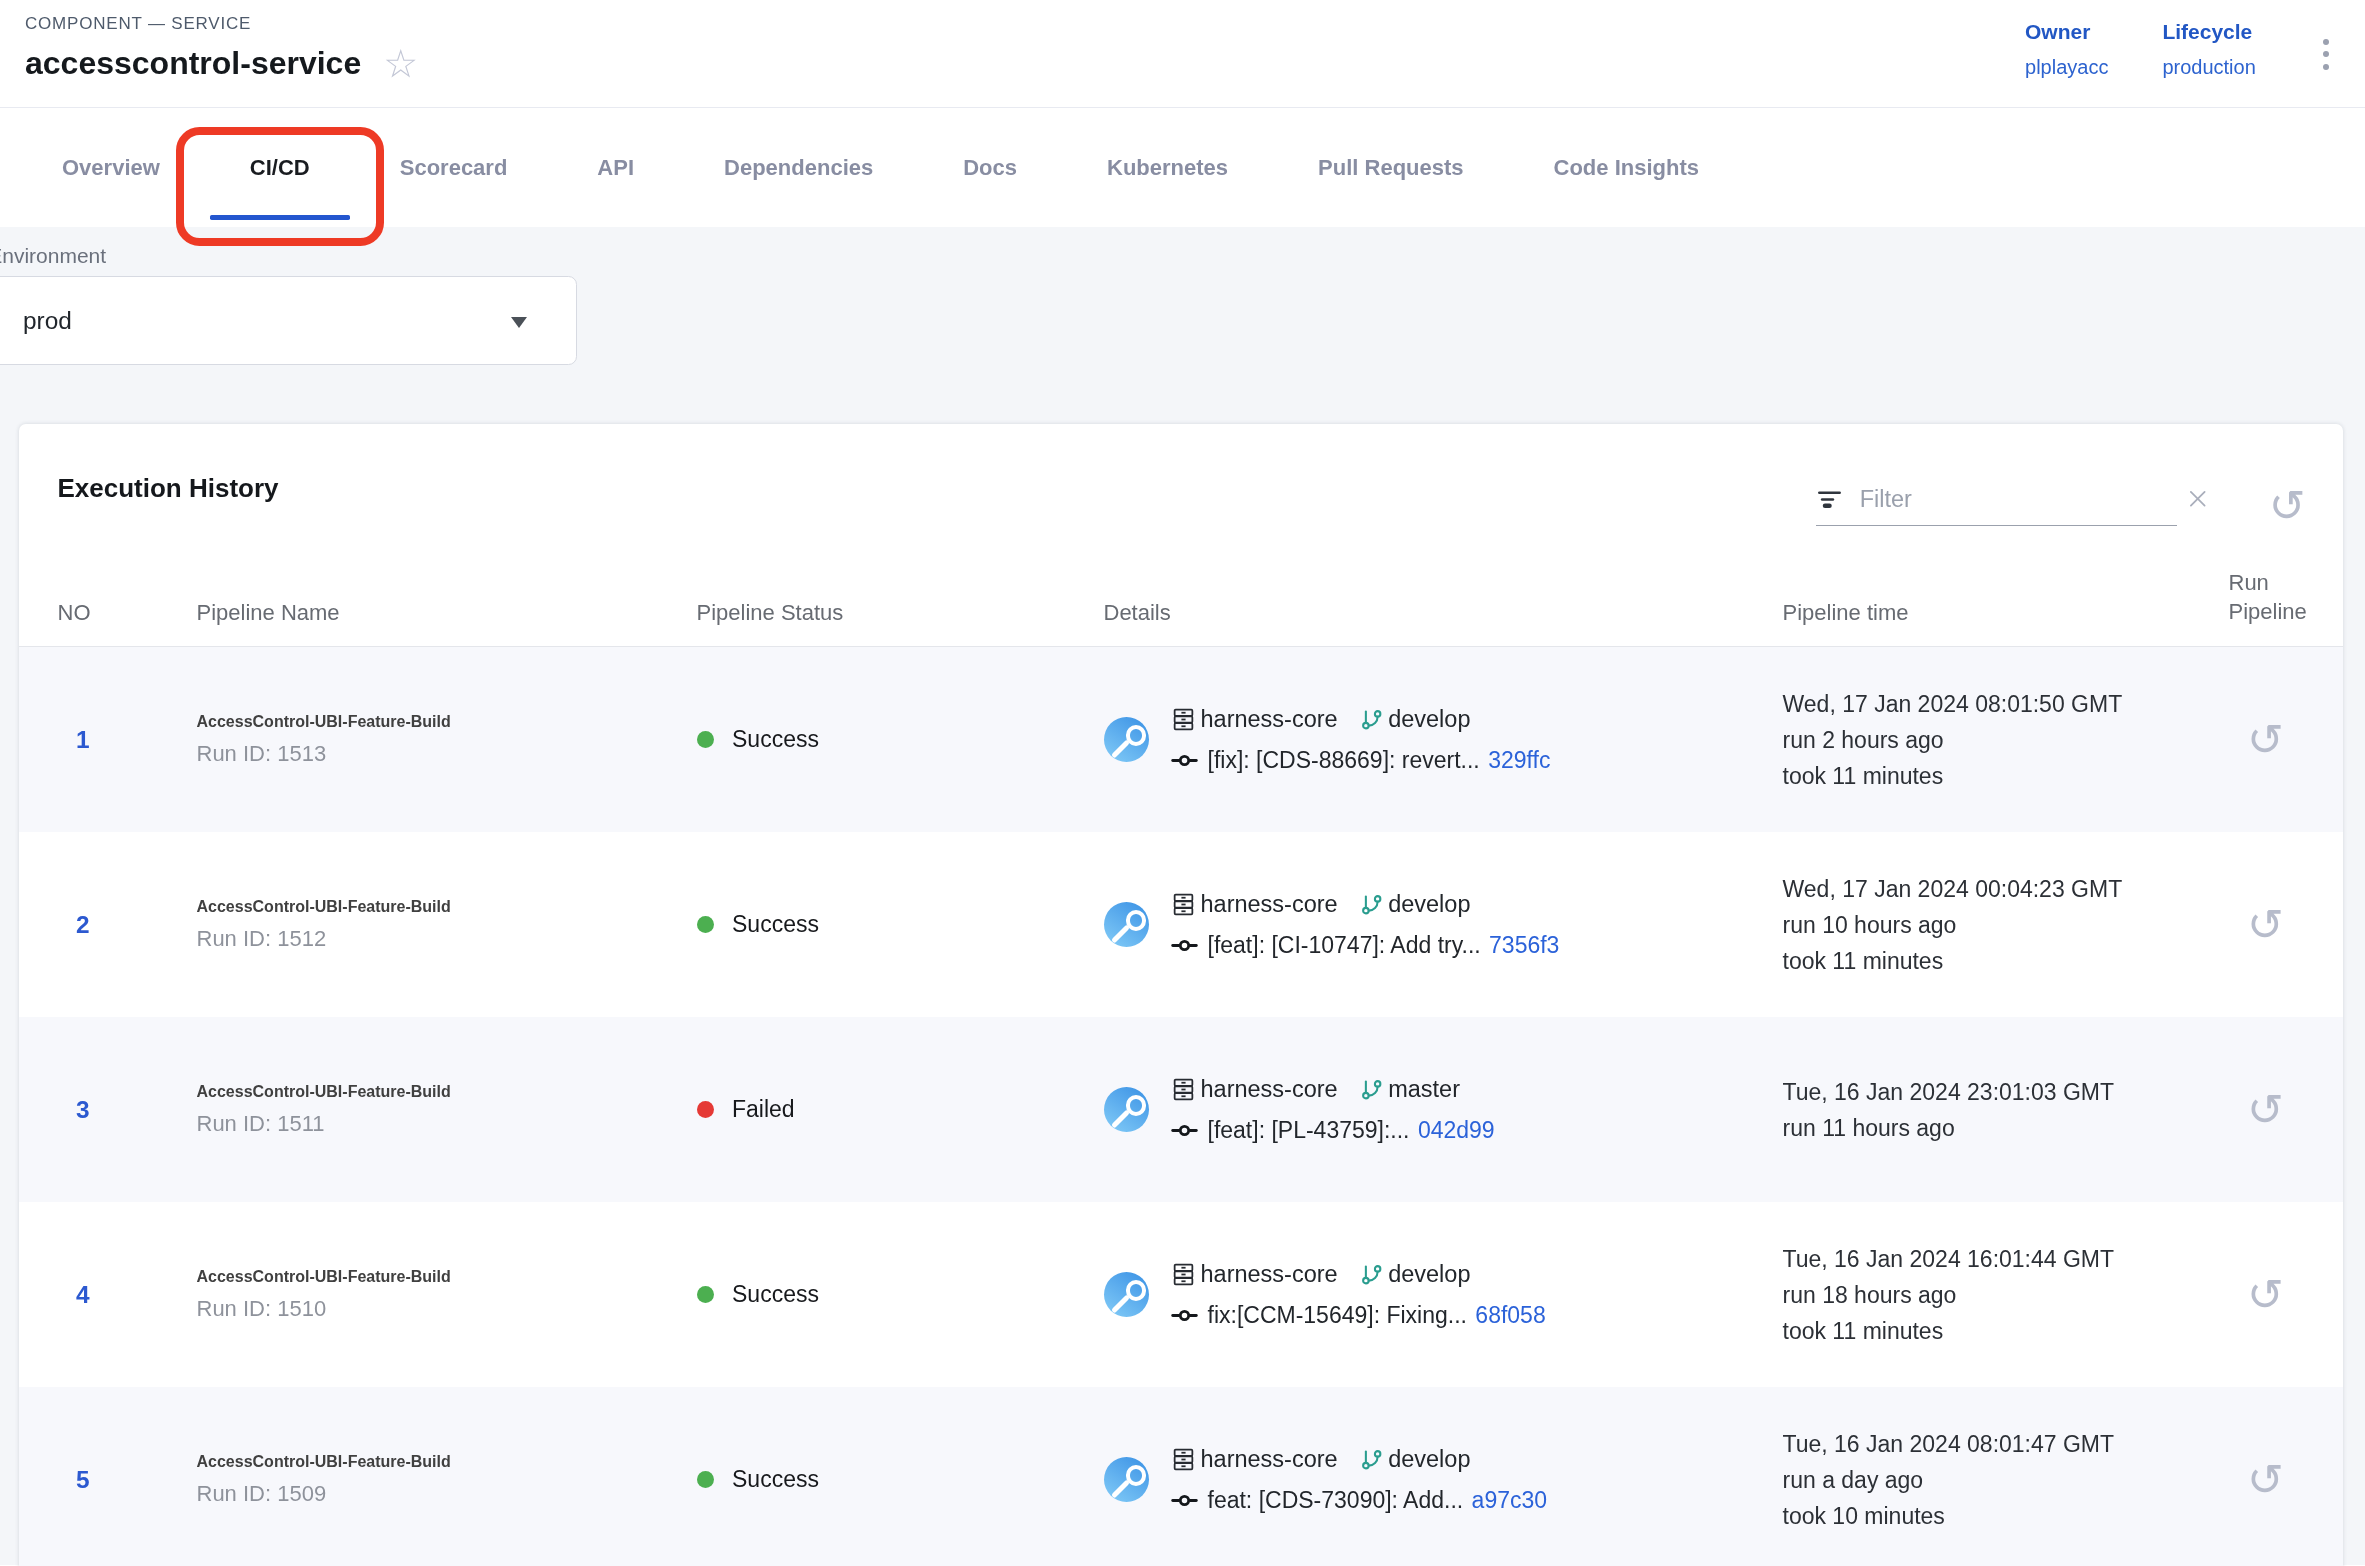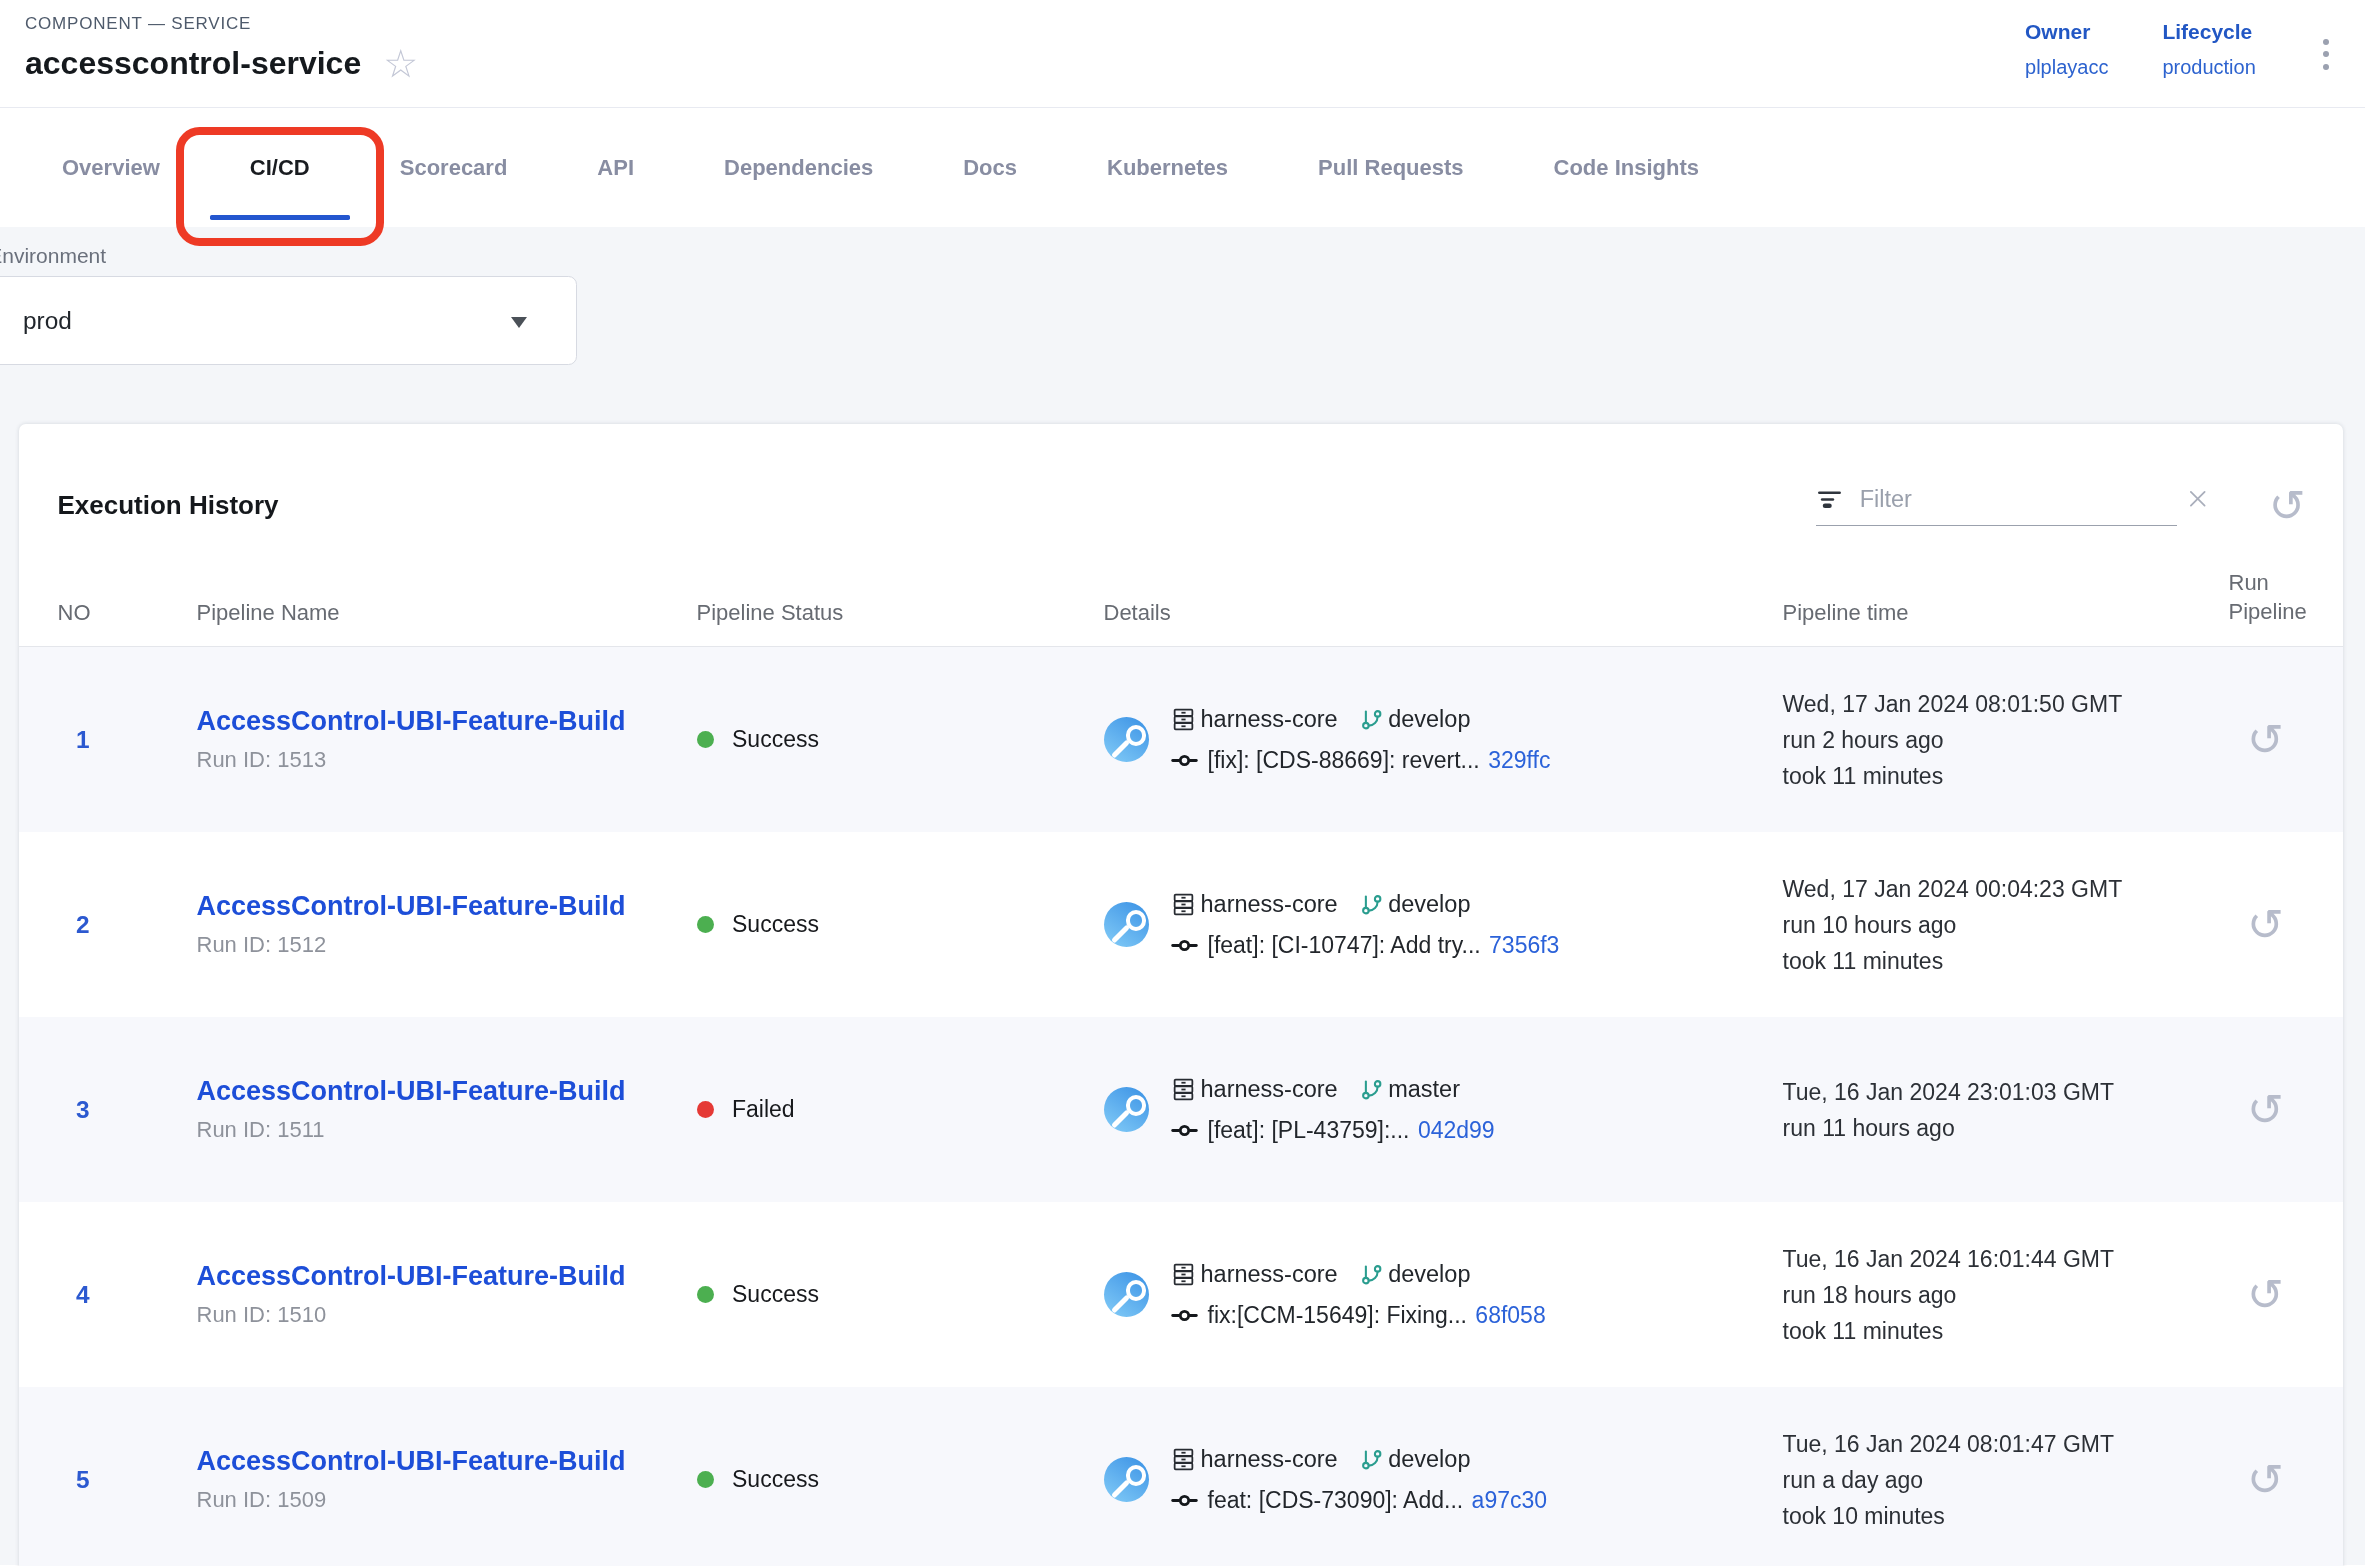--- a/index.html
+++ b/index.html
@@ -91,21 +91,21 @@
   
   .card {
     margin: 59px 23.5px 0 18.5px;
     background: #fff;
     border-radius: 6.7px;
     box-shadow: 0 0.8px 4.2px rgba(30,40,60,.15);
     height: 1261px;
     overflow: hidden;
   }
   .card-header {
-    display: flex; justify-content: space-between; align-items: center;
+    display: flex; justify-content: space-between; 
     padding: 49px 37px 0 39px;
     height: 114px;
   }
   .card-title { font-size: 26px; font-weight: 700; color: #15181c; }
   .filter-group { display: flex; align-items: center; gap: 92px; }
   .filter-box {
     display: flex; align-items: center; gap: 17px;
     border-bottom: 1.7px solid #9ba1ad;
     padding-bottom: 11.8px;
     width: 361px;
@@ -131,21 +131,21 @@
     align-items: end;
     padding-bottom: 20px;
     border-bottom: 1.7px solid #e4e6eb;
     color: #676b72; font-size: 22px; font-weight: 500;
   }
   .th-run { max-width: 94px; line-height: 29px; }
   .trow { height: 185px; align-items: center; }
   .trow.striped { background: #f7f8fc; }
 
   .cell-no { padding-left: 18.5px; font-size: 24.4px; font-weight: 600; color: #2c59d0; }
-  .name-link { font-size: 27px; font-weight: 700; color: #1d4ed8; text-decoration: none; cursor: pointer; display: inline-block; }
+  .name-link { font-size: 16px; font-weight: 700; color: #404040; text-decoration: none; cursor: pointer; display: inline-block; }
   .run-id { font-size: 22px; color: #8e929b; margin-top: 10px; }
 
   .cell-status { display: flex; align-items: center; gap: 18.5px; }
   .dot { width: 17px; height: 17px; border-radius: 50%; flex: none; }
   .status-label { font-size: 23px; color: #17191c; }
 
   .cell-details { display: flex; align-items: center; gap: 22px; }
   .pipe-icon {
     width: 45px; height: 45px; border-radius: 50%; flex: none;
     background: linear-gradient(215deg, #3f95e6 8%, #7ec8f6 92%);

